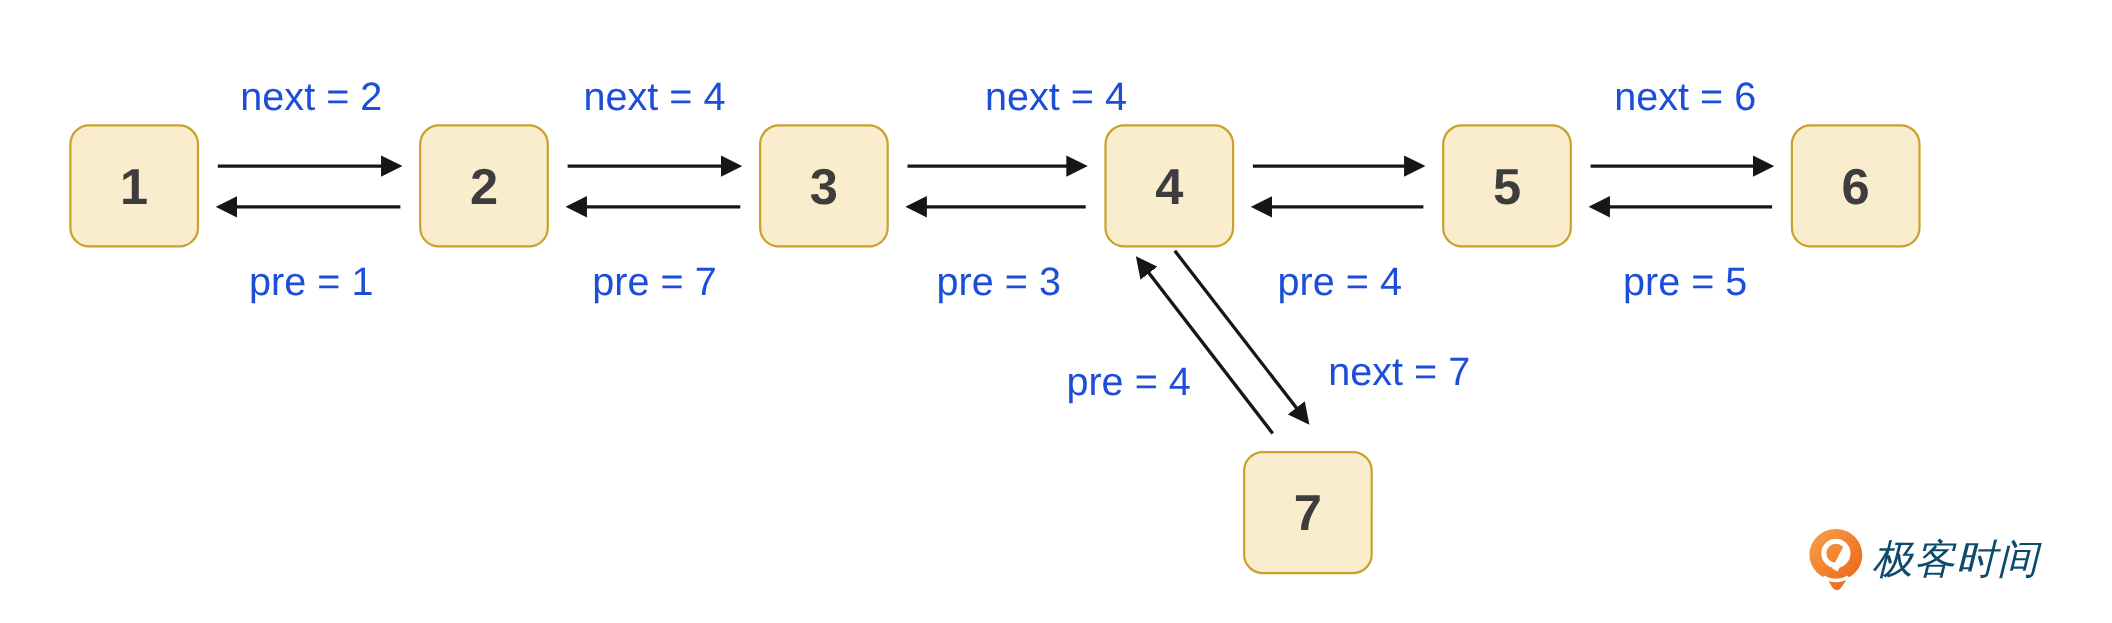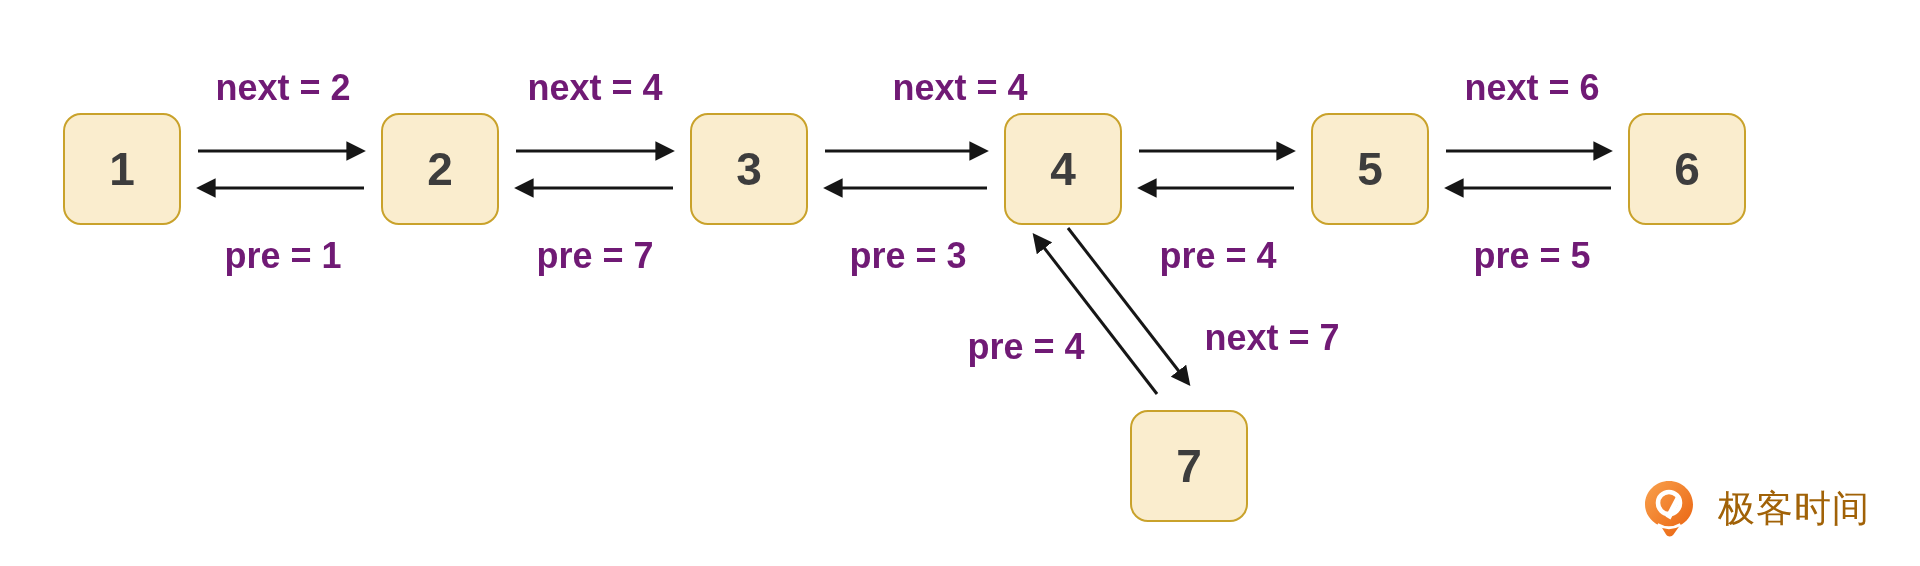--- a/index.html
+++ b/index.html
@@ -8,28 +8,28 @@
     font-family:"Liberation Sans",sans-serif;overflow:hidden;
   }
   svg.arrows{position:absolute;left:0;top:0;width:1920px;height:566px;}
   .node{
     position:absolute;width:118px;height:112px;box-sizing:border-box;
     background:#faedce;border:2.5px solid #c9a22b;border-radius:18px;
     display:flex;align-items:center;justify-content:center;
     font-size:46px;font-weight:bold;color:#3d3d3d;
   }
   .elabel{
-    position:absolute;font-size:36px;color:#701a75;white-space:nowrap;
-    transform:translateX(-50%);line-height:1;font-weight:bold;
+    position:absolute;font-size:36px;color:#1d4ed8;white-space:nowrap;
+    transform:translateX(-50%);line-height:1;
   }
   .logo{
     position:absolute;left:1644px;top:480px;display:flex;align-items:center;
   }
   .logo-text{
-    font-size:37px;color:#a16207;margin-left:24px;letter-spacing:1px;line-height:1;
+    font-size:37px;color:#0c4a6e;margin-left:8px;letter-spacing:1px;line-height:1;font-style:italic;
   }
 </style>
 </head>
 <body>
 
 <div class="canvas">
 
   <svg class="arrows" viewBox="0 0 1920 566">
     <defs>
       <marker id="ah" viewBox="0 0 10 10" refX="8" refY="5" markerWidth="6.5" markerHeight="6.5" orient="auto-start-reverse">

